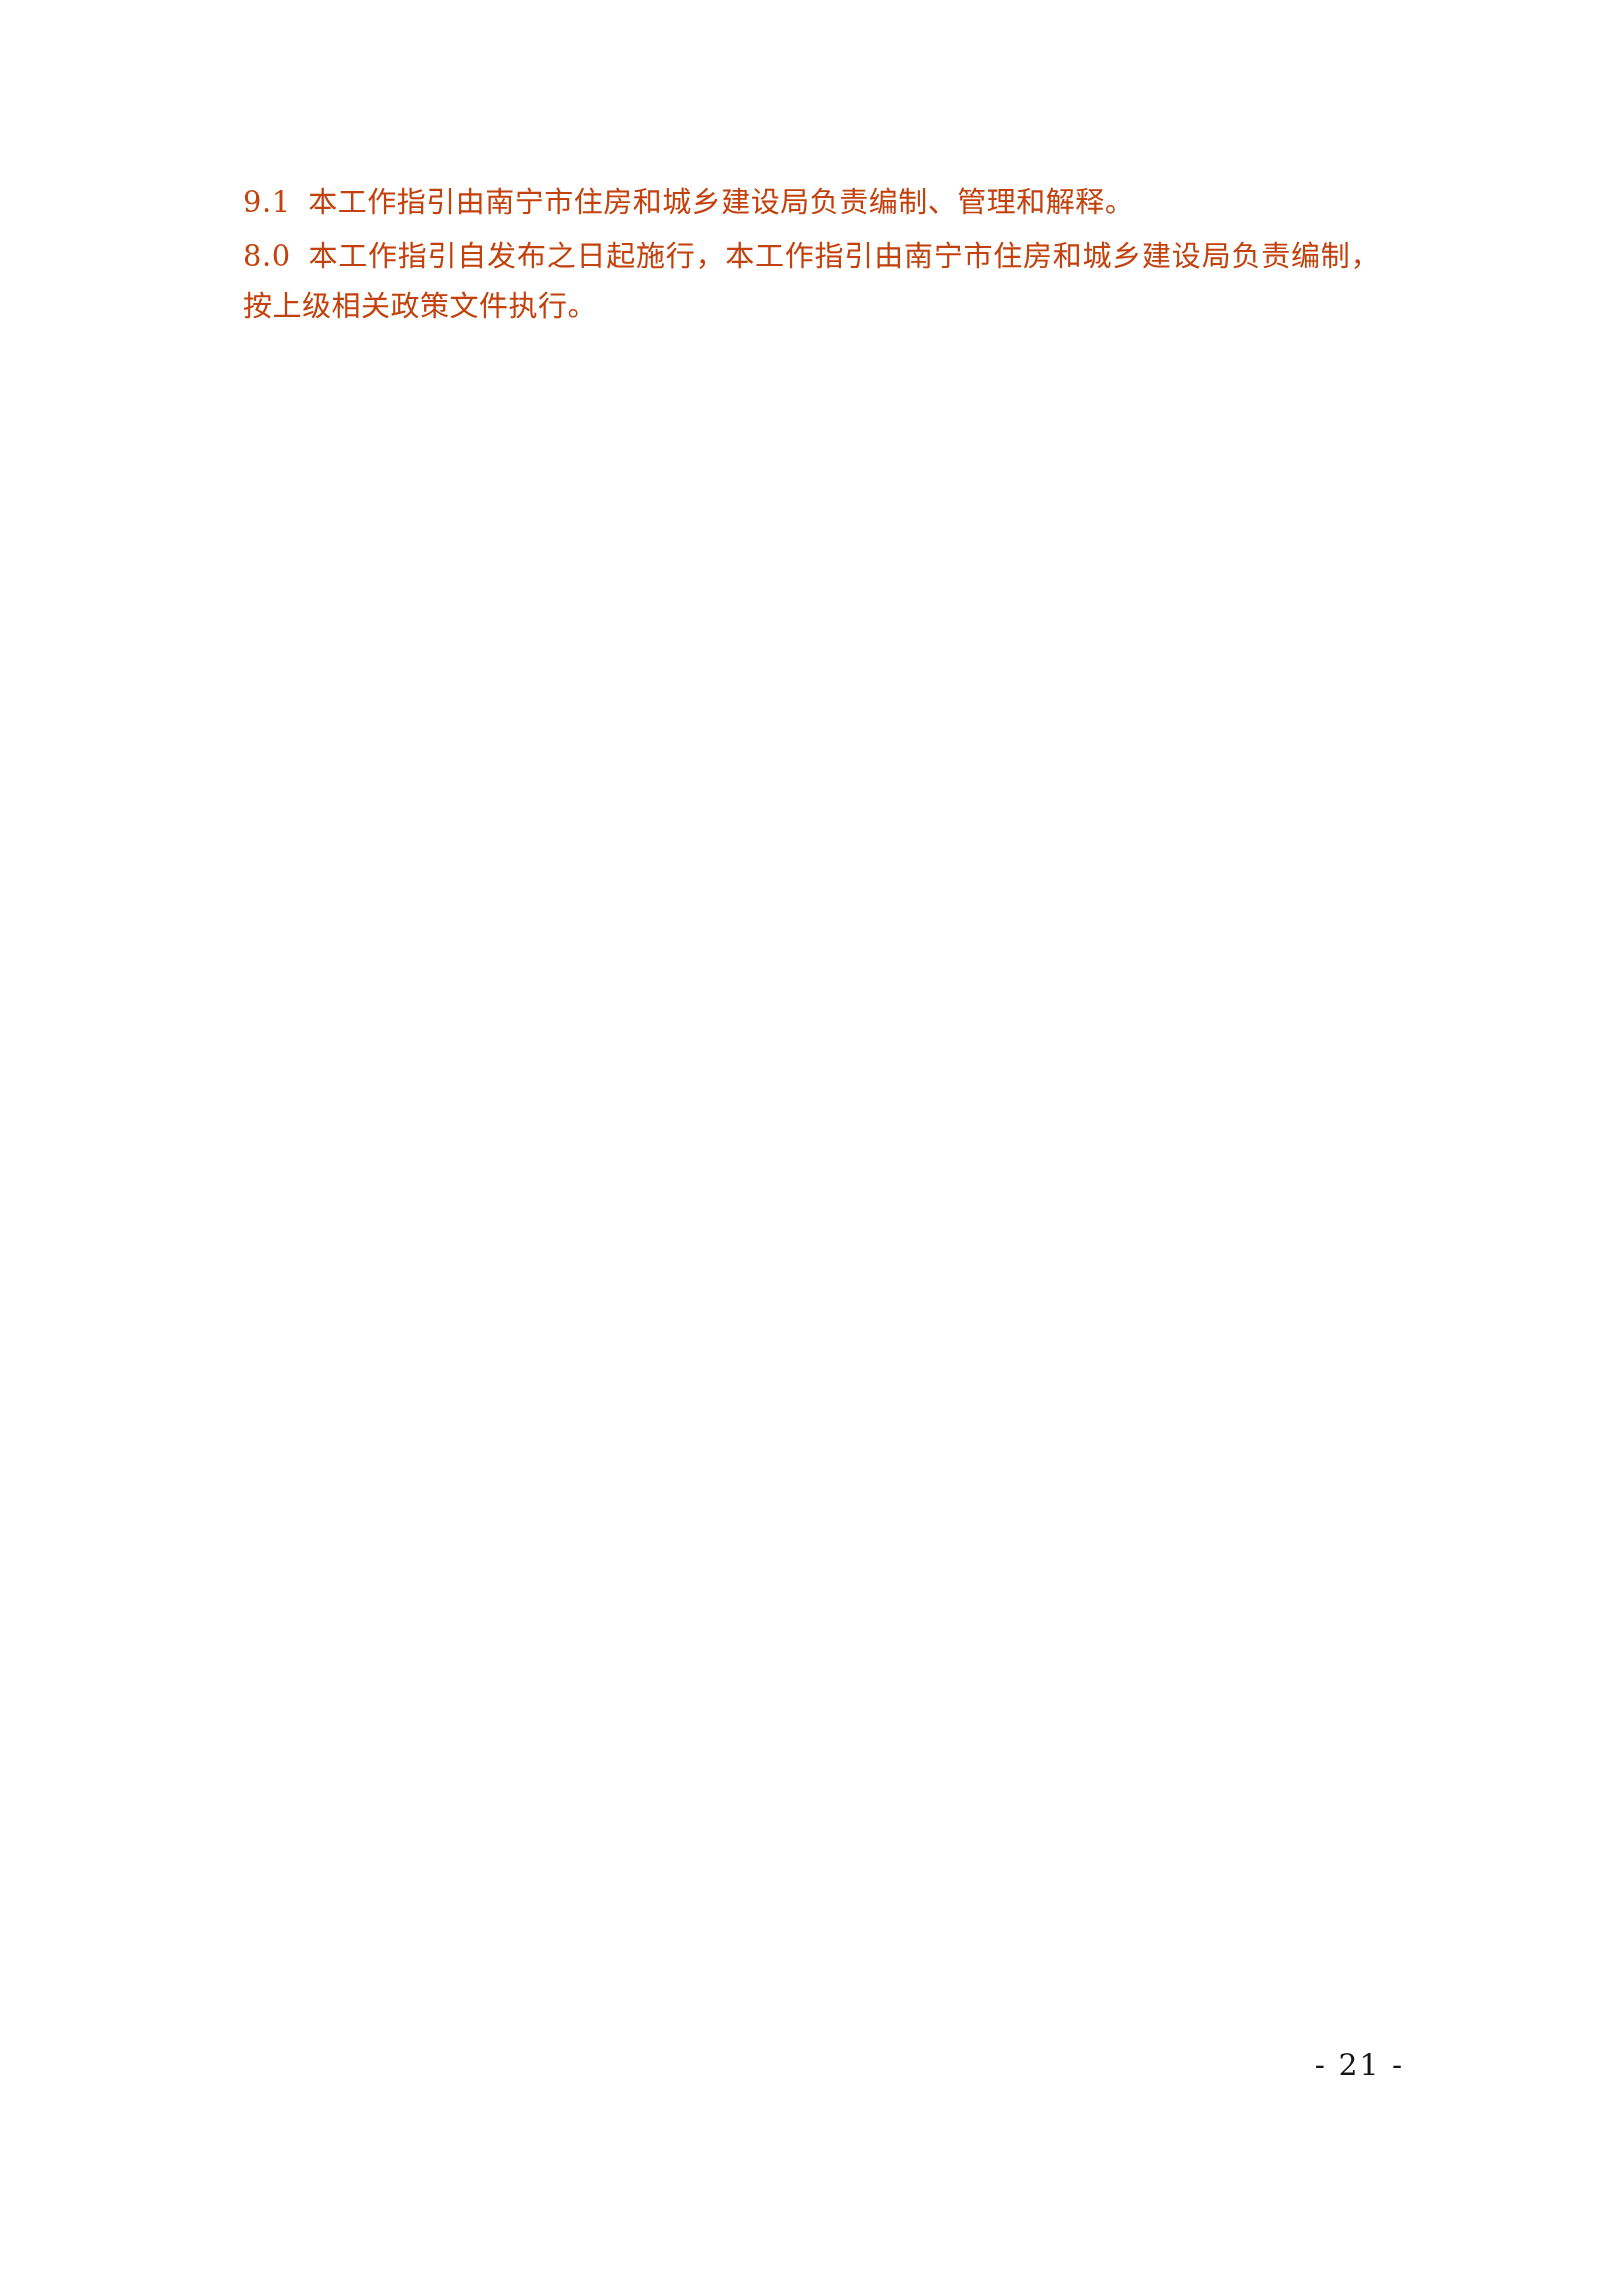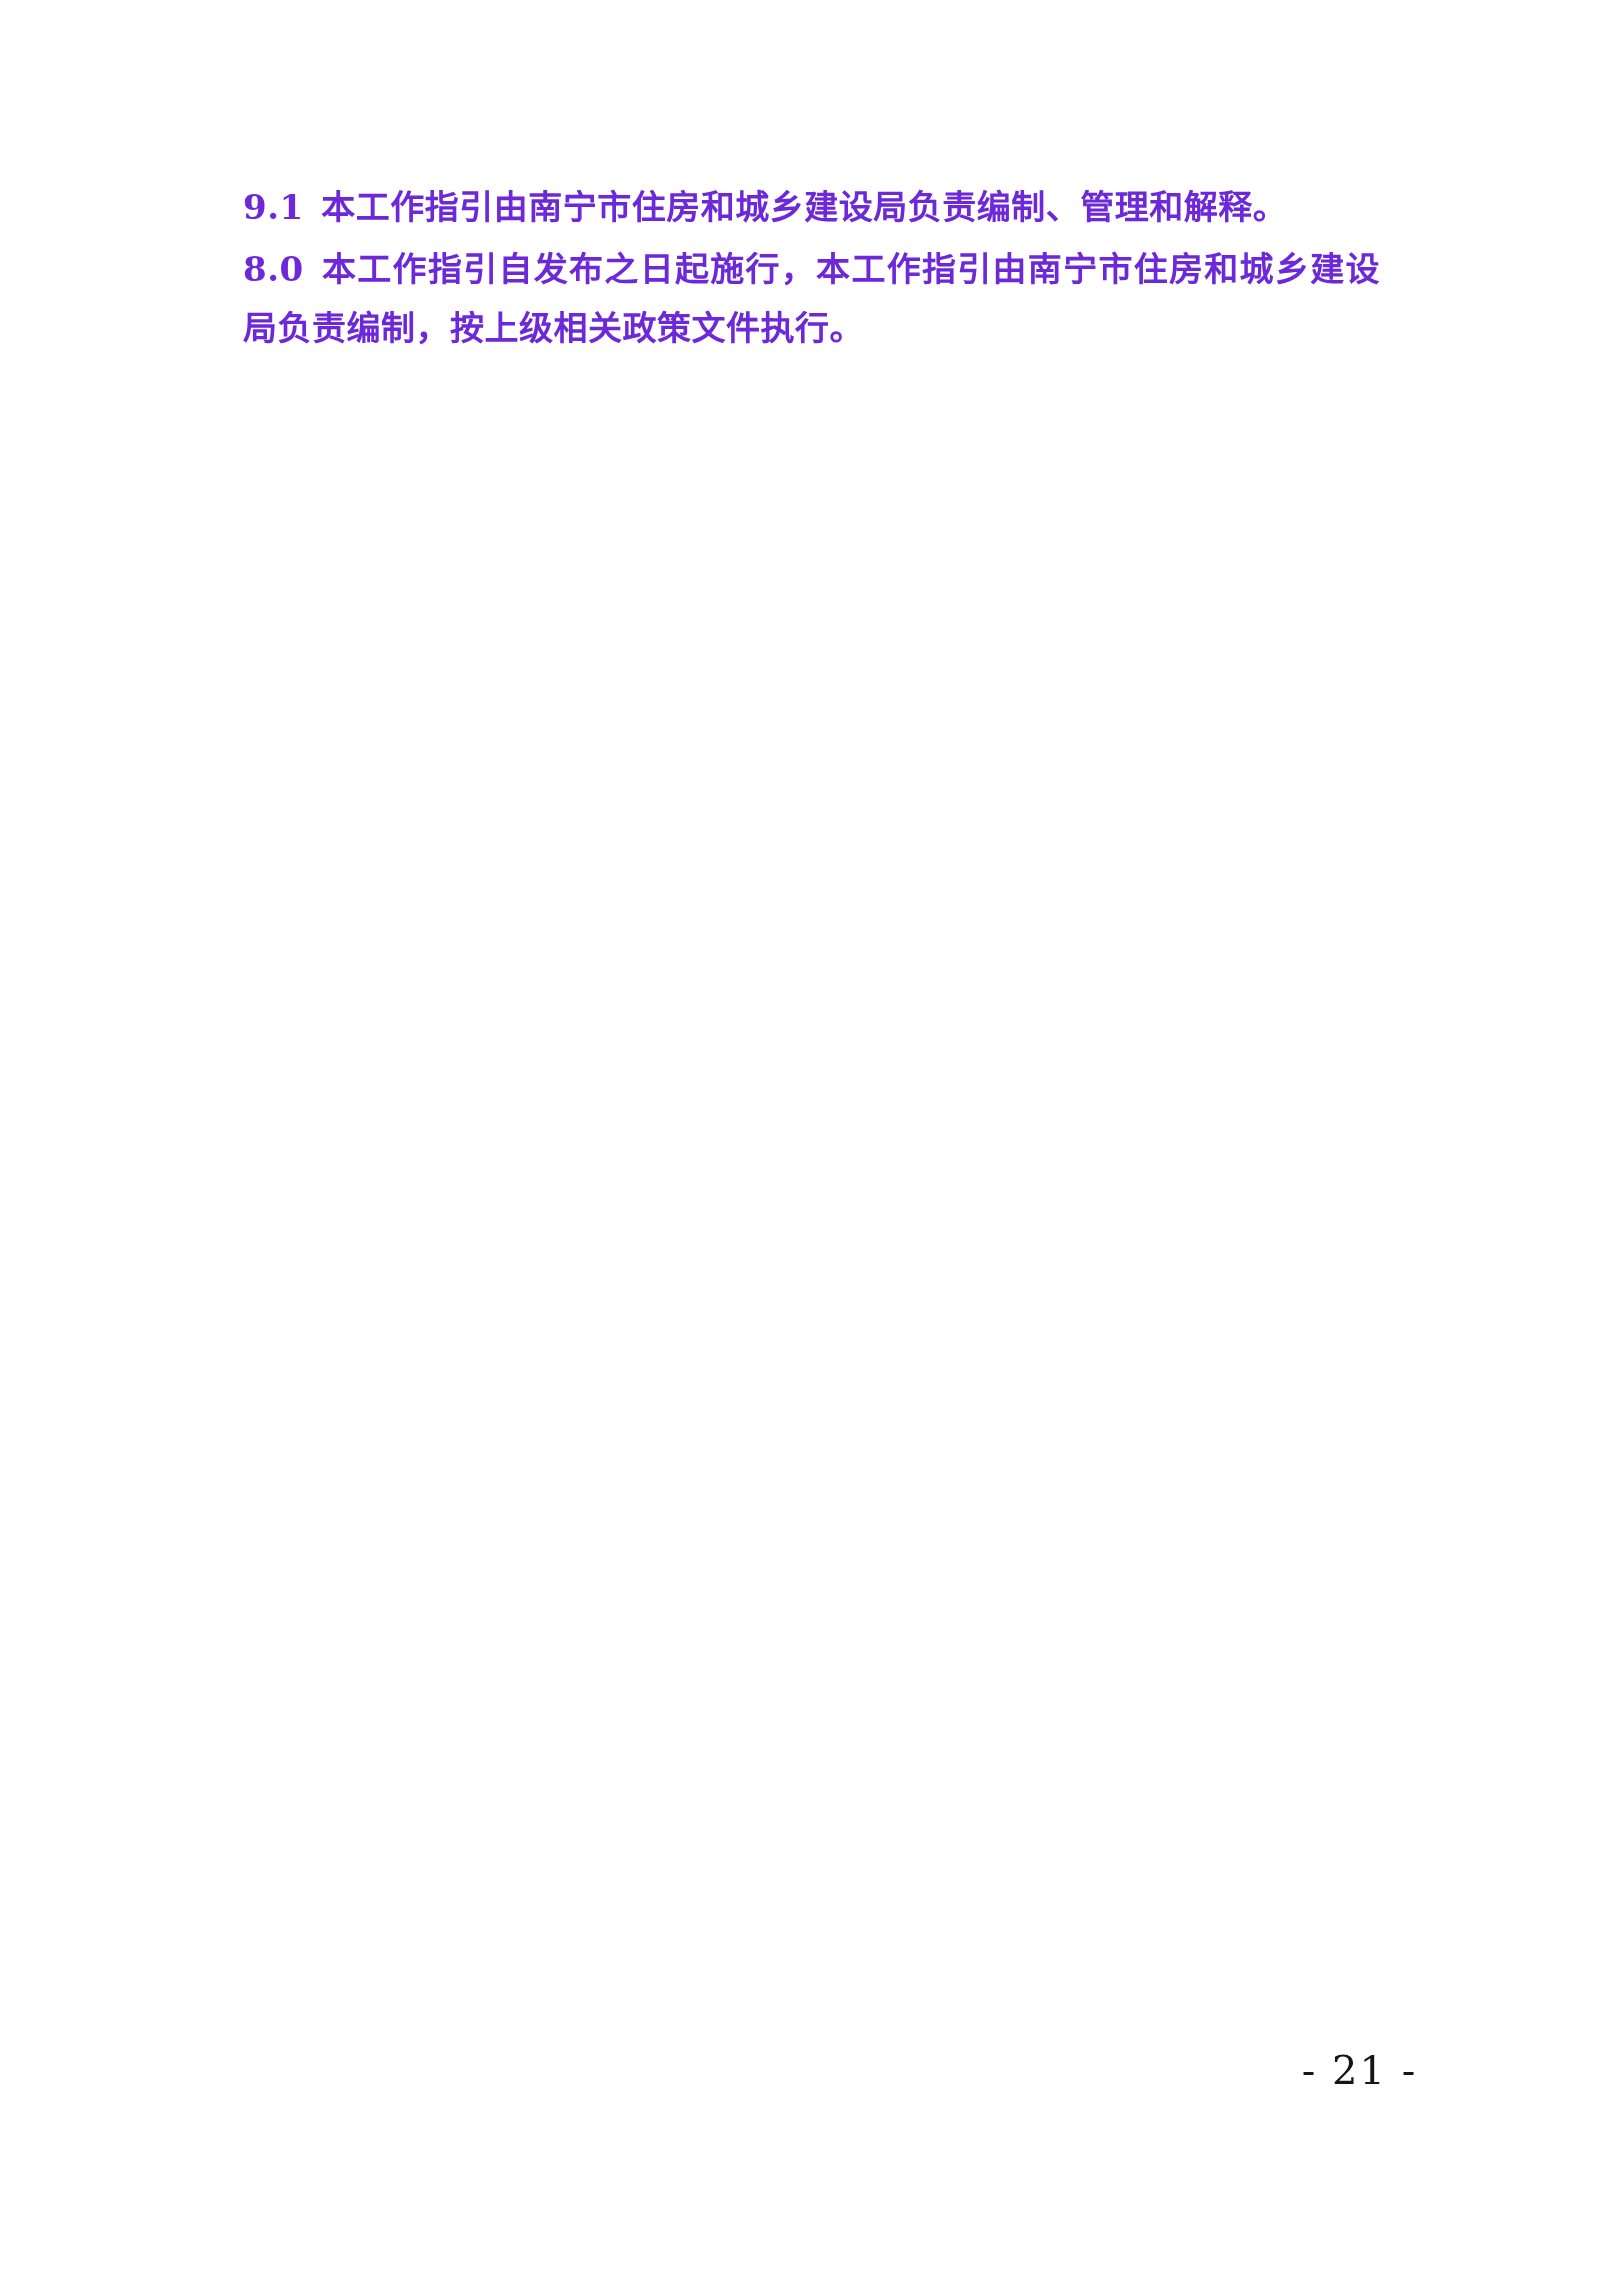--- a/index.html
+++ b/index.html
@@ -36,40 +36,39 @@
     font-weight: bold;
     font-size: 37px;
     letter-spacing: 2px;
     margin: 0 0 25.5px 0;
     color: #0d0d0d;
   }
   .doc-title .num {
     margin-right: 25.5px;
   }
   .para {
-    font-size: 34px;
+    font-size: 29px;
     line-height: 1.72;
     text-align: justify;
     text-justify: inter-ideograph;
     margin: 0 0 3.9px 0;
     letter-spacing: 0.5px;
-    color: #6d28d9;
-    font-weight: bold;
+    color: #c2410c;
   }
   .para .lead {
     margin-right: 17.6px;
   }
   .page-number {
     position: absolute;
     left: 0;
     top: 2047px;
     width: 1621px;
     text-align: center;
     padding-right: 0;
-    font-size: 40px;
+    font-size: 30px;
     font-family: "DejaVu Serif", "Liberation Serif", serif;
     color: #151515;
   }
   .page-number span {
     display: inline-block;
     position: relative;
     left: 549px;
     letter-spacing: 2px;
   }
 </style>

